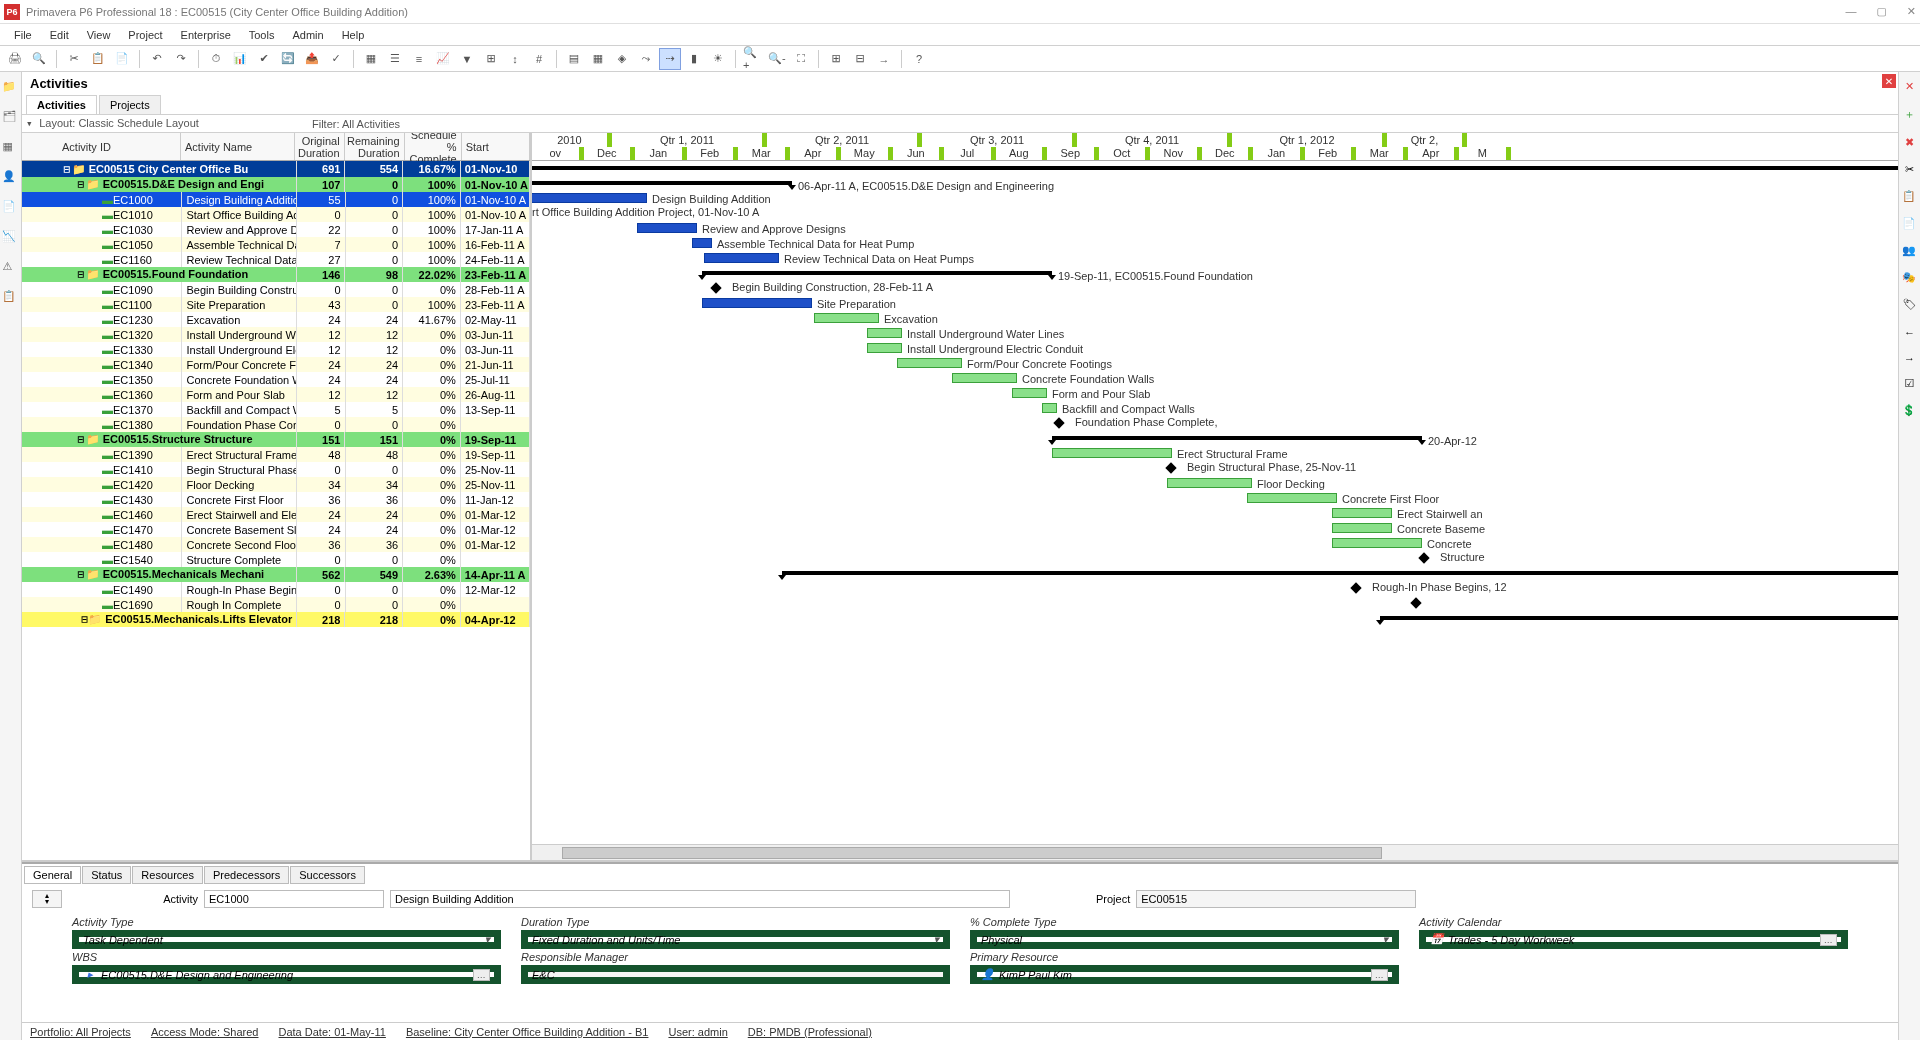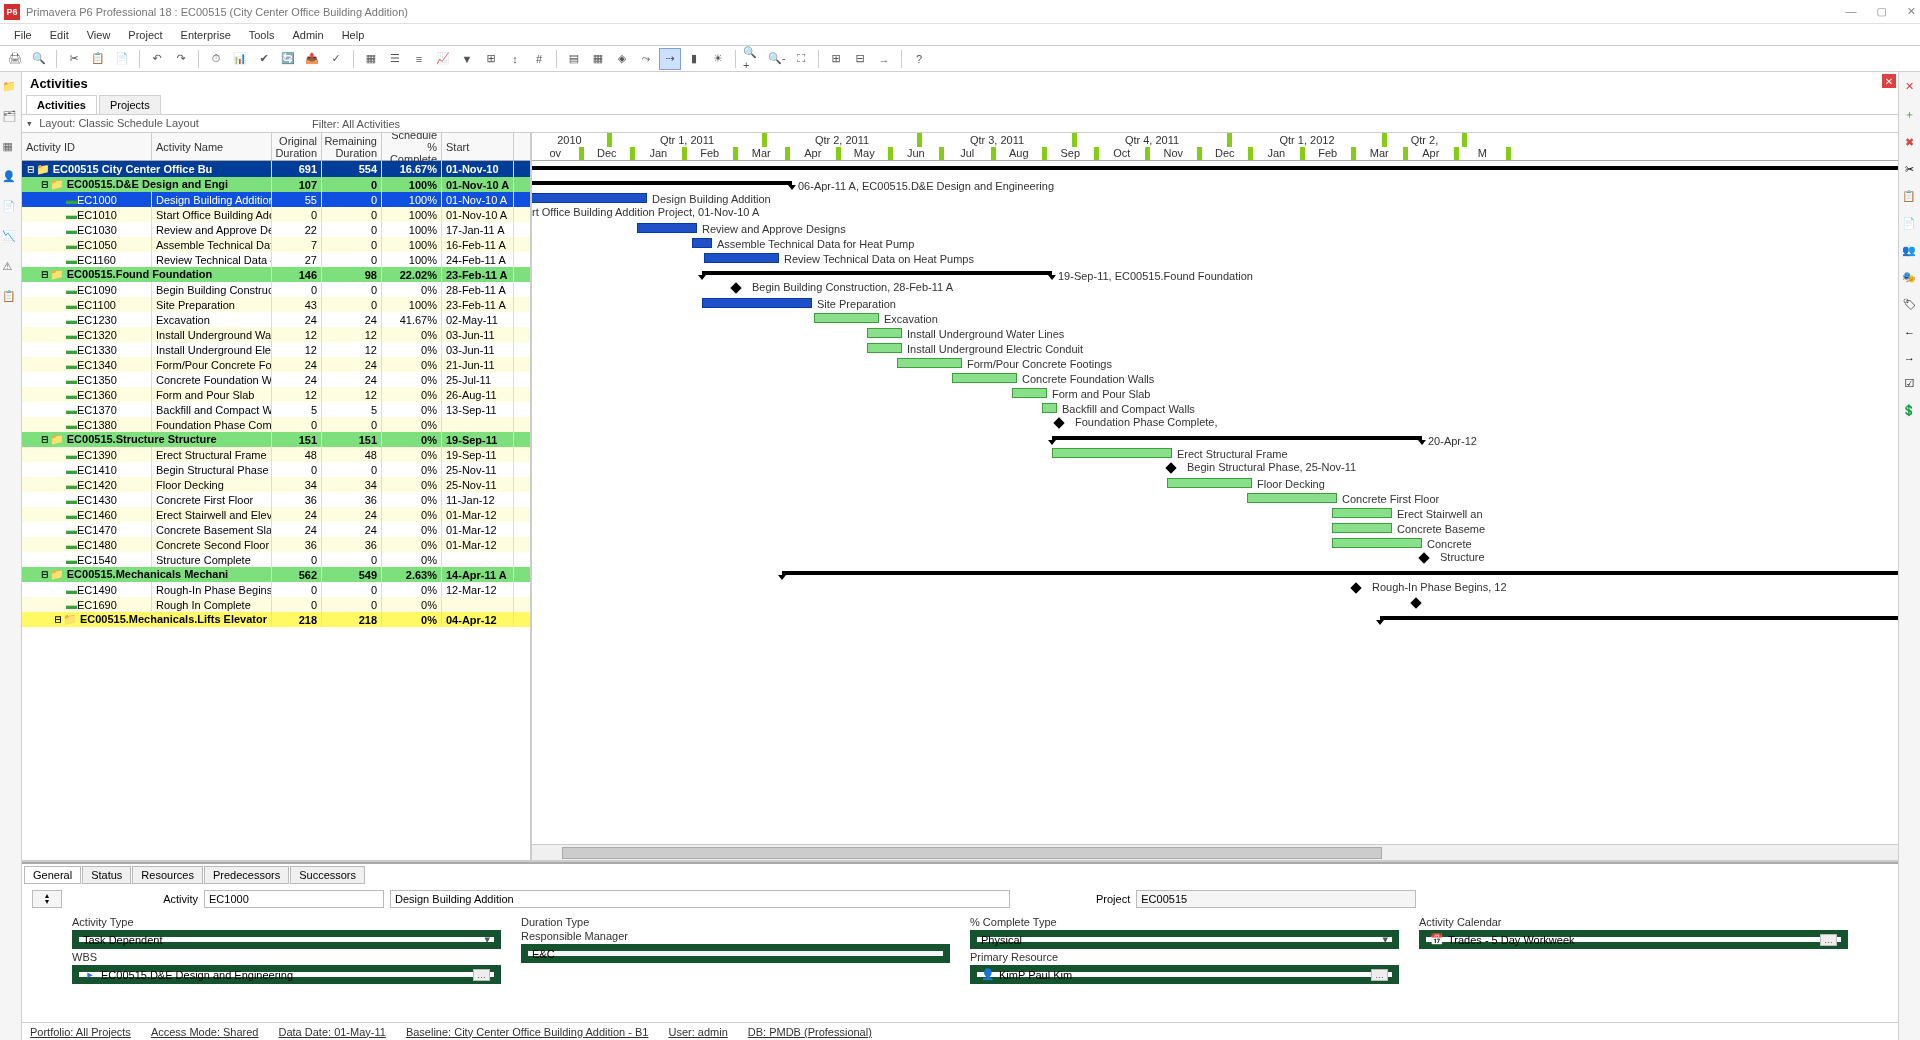--- a/index.html
+++ b/index.html
@@ -34,21 +34,21 @@
 .th.r { text-align: right; align-items: flex-end; }
 .tbody { flex: 1; overflow-y: auto; }
 .row { display: flex; height: 15px; align-items: center; font-size: 10.5px; }
 .row.proj { background: #003d99; color: #fff; height: 16px; font-weight: bold; font-size: 12px; }
 .row.lvl1 { background: #7de07d; font-weight: bold; font-size: 12px; }
 .row.lvl2 { background: #fff966; font-weight: bold; }
 .row.sel { background: #1050e0; color: #fff; }
 .row.alt { background: #fffde0; }
 .td { border-right: 1px solid #ddd; padding: 0 4px; overflow: hidden; white-space: nowrap; text-overflow: clip; display: flex; align-items: center; height: 100%; }
 .td.r { justify-content: flex-end; }
-.col-id { width: 130px; }
+.col-id { width: 130px; margin-left: 36px; }
 .col-name { width: 120px; }
 .col-od { width: 50px; }
 .col-rd { width: 60px; }
 .col-sc { width: 60px; }
 .col-start { width: 72px; }
 .indent { display: inline-block; }
 .expander { width: 10px; display: inline-block; text-align: center; font-family: monospace; }
 .gantt-head { height: 28px; border-bottom: 1px solid #aaa; display: flex; flex-direction: column; }
 .gantt-head .qrow { flex: 1; display: flex; }
 .gantt-head .mrow { flex: 1; display: flex; }
@@ -69,21 +69,21 @@
 .data-line.blue { background: #3030ff; }
 .closebox { position: absolute; right: 2px; top: 2px; width: 14px; height: 14px; background: #e04040; color: #fff; display: flex; align-items: center; justify-content: center; font-size: 10px; }
 .bottom { height: 160px; border-top: 2px solid #aaa; display: flex; flex-direction: column; background: #fff; }
 .btabs { display: flex; padding: 2px; }
 .btabs .btab { padding: 2px 8px; border: 1px solid #bbb; background: #f0f0f0; margin-right: 1px; font-size: 11px; }
 .btabs .btab.active { background: #fff; }
 .activity-line { display: flex; align-items: center; padding: 4px 10px; gap: 6px; }
 .activity-line .spinner { width: 30px; height: 18px; border: 1px solid #bbb; background: #f5f5f5; display: flex; flex-direction: column; align-items: center; justify-content: center; font-size: 8px; line-height: 6px; }
 .activity-line label { width: 130px; text-align: right; }
 .activity-line input { border: 1px solid #bbb; padding: 2px 4px; height: 18px; }
-.form-grid { display: flex; padding: 4px 50px; gap: 20px; }
+.form-grid { display: flex; padding: 4px 50px; gap: 20px; font-style: italic; }
 .form-col { flex: 1; display: flex; flex-direction: column; gap: 2px; }
 .form-col .flabel { color: #333; }
 .form-col .finput { border: 7px solid #14532d; padding: 2px 4px; height: 19px; display: flex; align-items: center; gap: 4px; background: #fff; }
 .form-col .finput.dd::after { content: '▾'; margin-left: auto; color: #555; }
 .form-col .finput.btn::after { content: '…'; margin-left: auto; color: #555; background:#eee; border:1px solid #bbb; padding:0 3px; font-size:9px;}
 .statusbar { height: 18px; border-top: 1px solid #ccc; display: flex; align-items: center; padding: 0 8px; gap: 20px; color: #333; margin-top: auto; text-decoration: underline; }
 .sicon { width: 14px; height: 14px; display: inline-flex; align-items: center; justify-content: center; }
 .iblue { color: #3a70e0; }
 .igreen { color: #3aa03a; }
 .hscroll { position: absolute; bottom: 0; left: 0; right: 0; height: 16px; background: #f0f0f0; border-top: 1px solid #ccc; }
@@ -508,21 +508,21 @@
               <div class="grow" style="top: 90px;">
                 <div class="bar blue" style="left: 172px; width: 75px;">
                   <div class="bar-label">Review Technical Data on Heat Pumps</div>
                 </div>
               </div>
               <div class="grow" style="top: 105px;">
                 <div class="bar summary" style="left: 170px; width: 350px;">
                   <div class="bar-label">19-Sep-11, EC00515.Found  Foundation</div>
                 </div>
               </div>
-              <div class="grow" style="top: 120px; margin-left: 20px;">
+              <div class="grow" style="top: 120px;">
                 <div class="milestone" style="left: 180px;"></div>
                 <div class="bar-label" style="position: absolute; left: 194px; top: 0px;">Begin Building Construction, 28-Feb-11 A</div>
               </div>
               <div class="grow" style="top: 135px;">
                 <div class="bar blue" style="left: 170px; width: 110px;">
                   <div class="bar-label">Site Preparation</div>
                 </div>
               </div>
               <div class="grow" style="top: 150px;">
                 <div class="bar green" style="left: 282px; width: 65px;">
@@ -647,20 +647,21 @@
             <div class="flabel">Activity Type</div>
             <div class="finput dd">Task Dependent</div>
             <div class="flabel">WBS</div>
             <div class="finput btn">
                 <span class="sicon iblue">▸</span>
                 <span>EC00515.D&amp;E  Design and Engineering</span>
               </div>
           </div>
           <div class="form-col">
             <div class="flabel">Duration Type</div>
+            <div class="finput dd">Fixed Duration and Units/Time</div>
             <div class="flabel">Responsible Manager</div>
             <div class="finput" style="background:#f5f5f5">E&amp;C</div>
           </div>
           <div class="form-col">
             <div class="flabel">% Complete Type</div>
             <div class="finput dd">Physical</div>
             <div class="flabel">Primary Resource</div>
             <div class="finput btn">
                 <span class="sicon">👤</span>
                 <span>KimP  Paul Kim</span>

